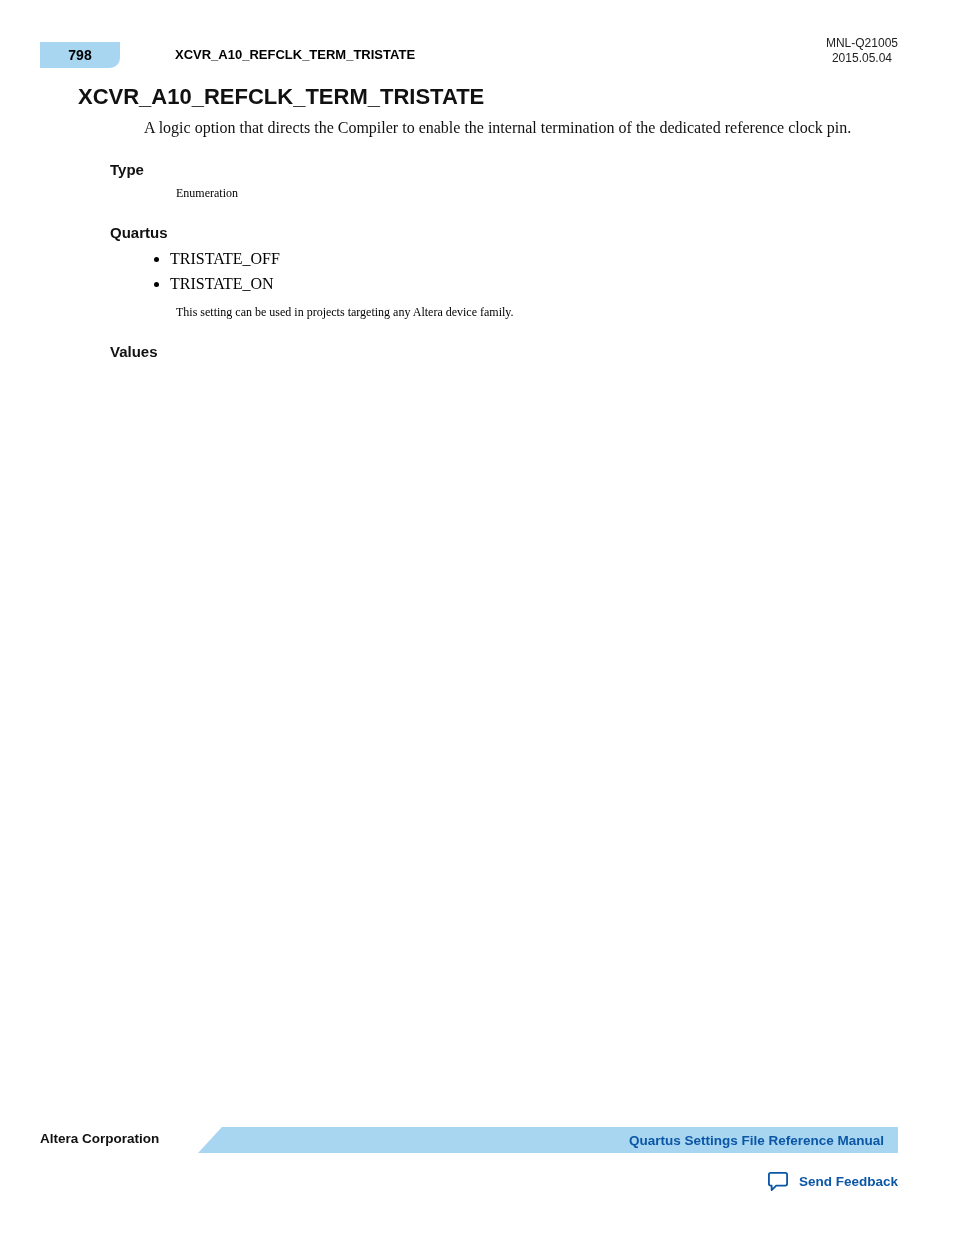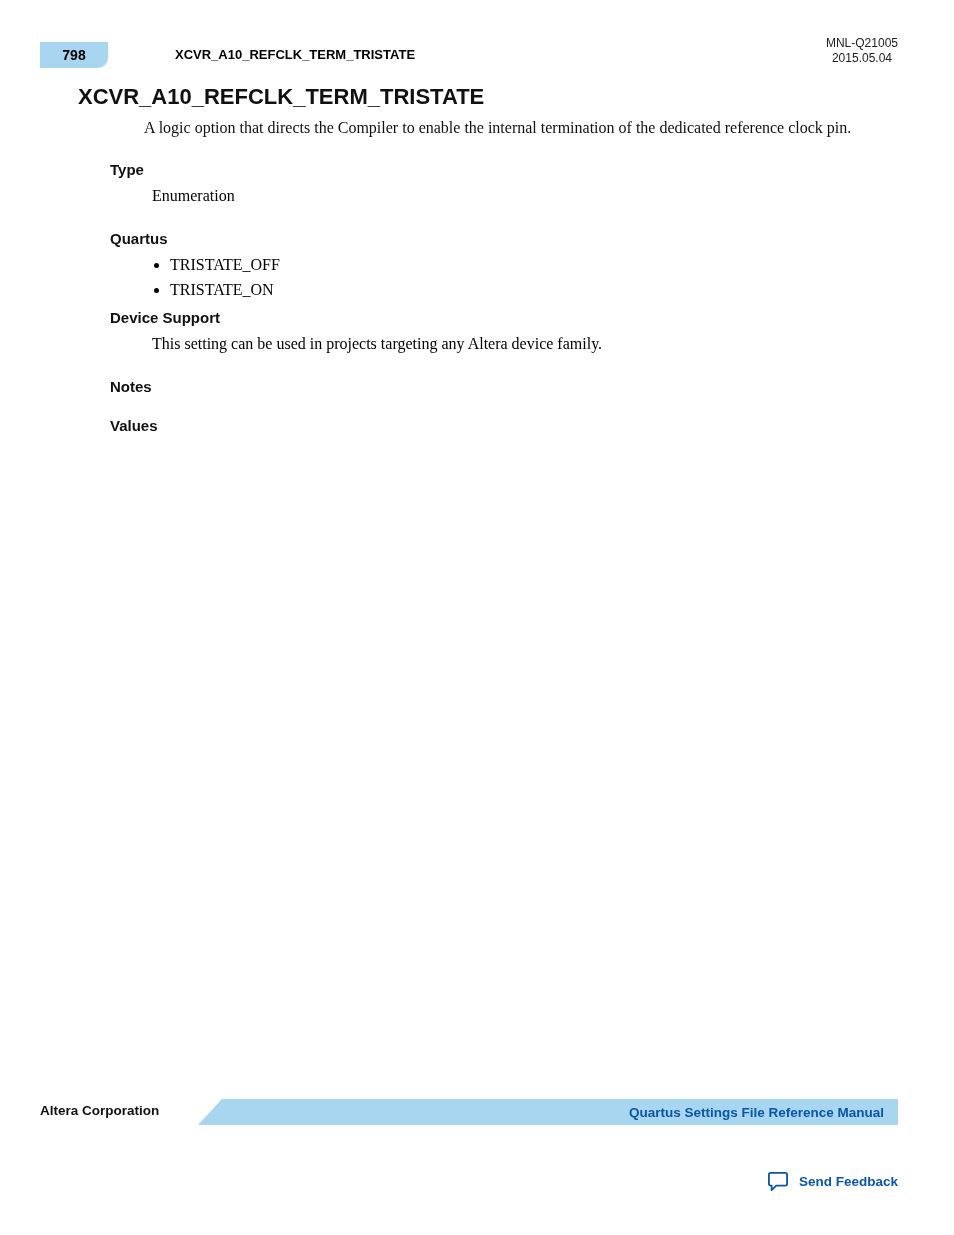--- a/index.html
+++ b/index.html
@@ -17,21 +17,21 @@
     position: absolute;
     top: 42px;
     left: 40px;
     right: 56px;
     height: 28px;
   }
   .page-badge {
     position: absolute;
     left: 0;
     top: 0;
-    width: 68px;
+    width: 80px;
     height: 26px;
     background: #a8d5f0;
     display: flex;
     align-items: center;
     justify-content: center;
     font-weight: 700;
     font-size: 14px;
     color: #000;
     border-bottom-right-radius: 10px;
   }
@@ -74,22 +74,22 @@
   }
   .section-label {
     font-family: 'Segoe UI', Arial, Helvetica, sans-serif;
     font-weight: 700;
     font-size: 15px;
     margin-left: 32px;
     margin-bottom: 6px;
     color: #111;
   }
   .section-body {
-    margin-left: 74px;
-    font-size: 16px;
+    margin-left: 98px;
+    font-size: 12px;
     line-height: 1.5;
     margin-bottom: 22px;
   }
   ul.values {
     margin-left: 92px;
     margin-bottom: 6px;
     font-size: 16px;
     line-height: 1.55;
   }
   ul.values li { margin-left: 0; }
@@ -142,21 +142,20 @@
   }
   .feedback-link {
     font-family: 'Segoe UI', Arial, Helvetica, sans-serif;
     font-weight: 700;
     font-size: 13.5px;
     color: #0b57a6;
     text-decoration: none;
     display: inline-flex;
     align-items: center;
     gap: 10px;
-    margin-top: 28px;
   }
   .speech-icon {
     width: 22px;
     height: 20px;
     flex: 0 0 auto;
   }
 </style>
 </head>
 <body>
 
@@ -175,24 +174,22 @@
 
   <div class="section-label">Type</div>
   <div class="section-body">Enumeration</div>
 
   <div class="section-label">Quartus</div>
   <ul class="values">
     <li>TRISTATE_OFF</li>
     <li>TRISTATE_ON</li>
   </ul>
 
-  <div class="section-label">Device Support</div>
   <div class="section-body">This setting can be used in projects targeting any Altera device family.</div>
 
-  <div class="section-label" style="margin-bottom:22px">Notes</div>
 
   <div class="section-label">Values</div>
 </div>
 
 <div class="footer">
   <div class="foot-bar">
     <div class="foot-corp">Altera Corporation</div>
     <div class="foot-ribbon">
       <a href="#">Quartus Settings File Reference Manual</a>
     </div>

